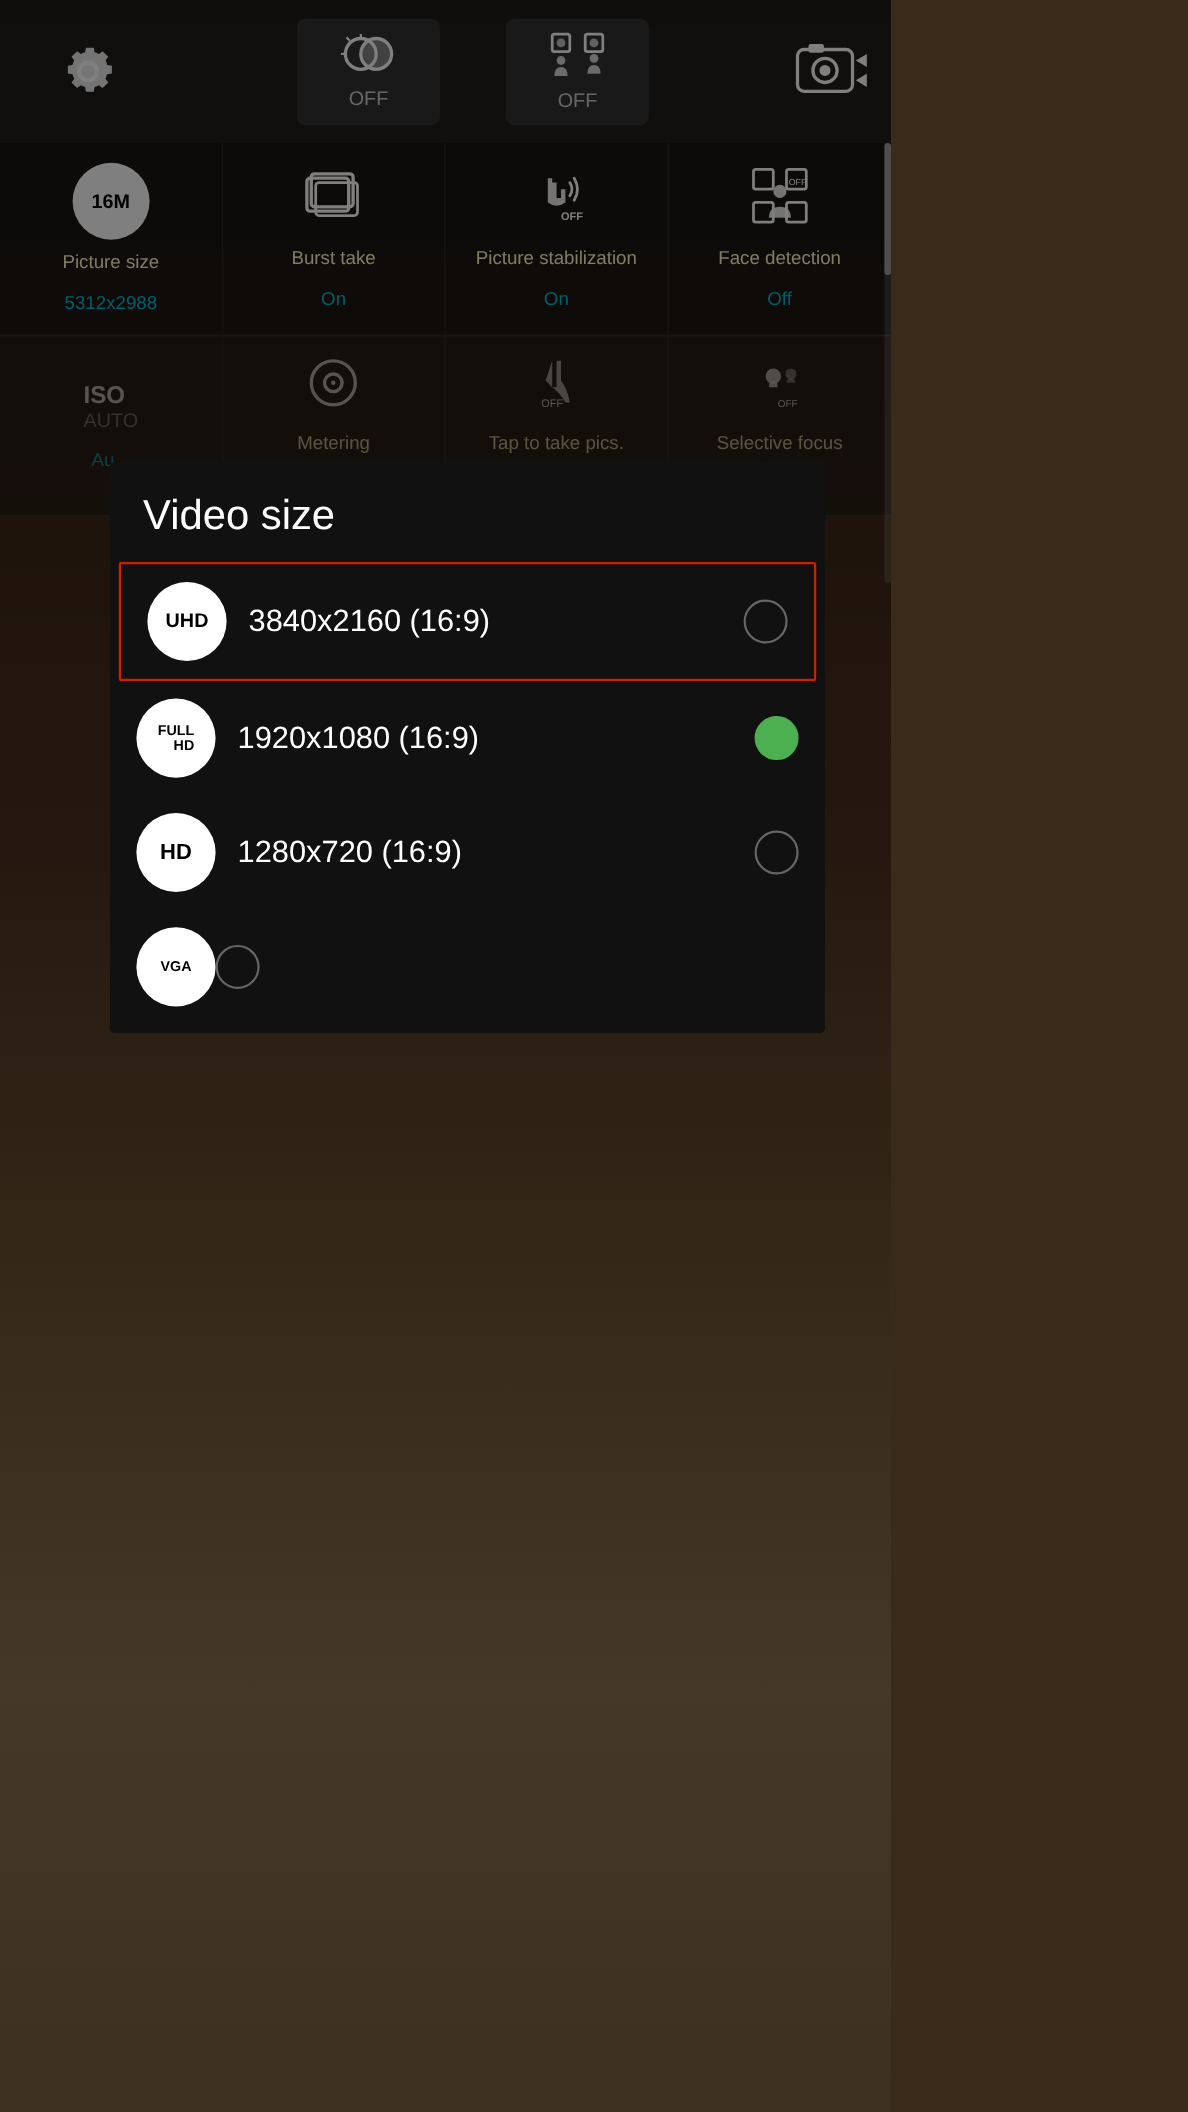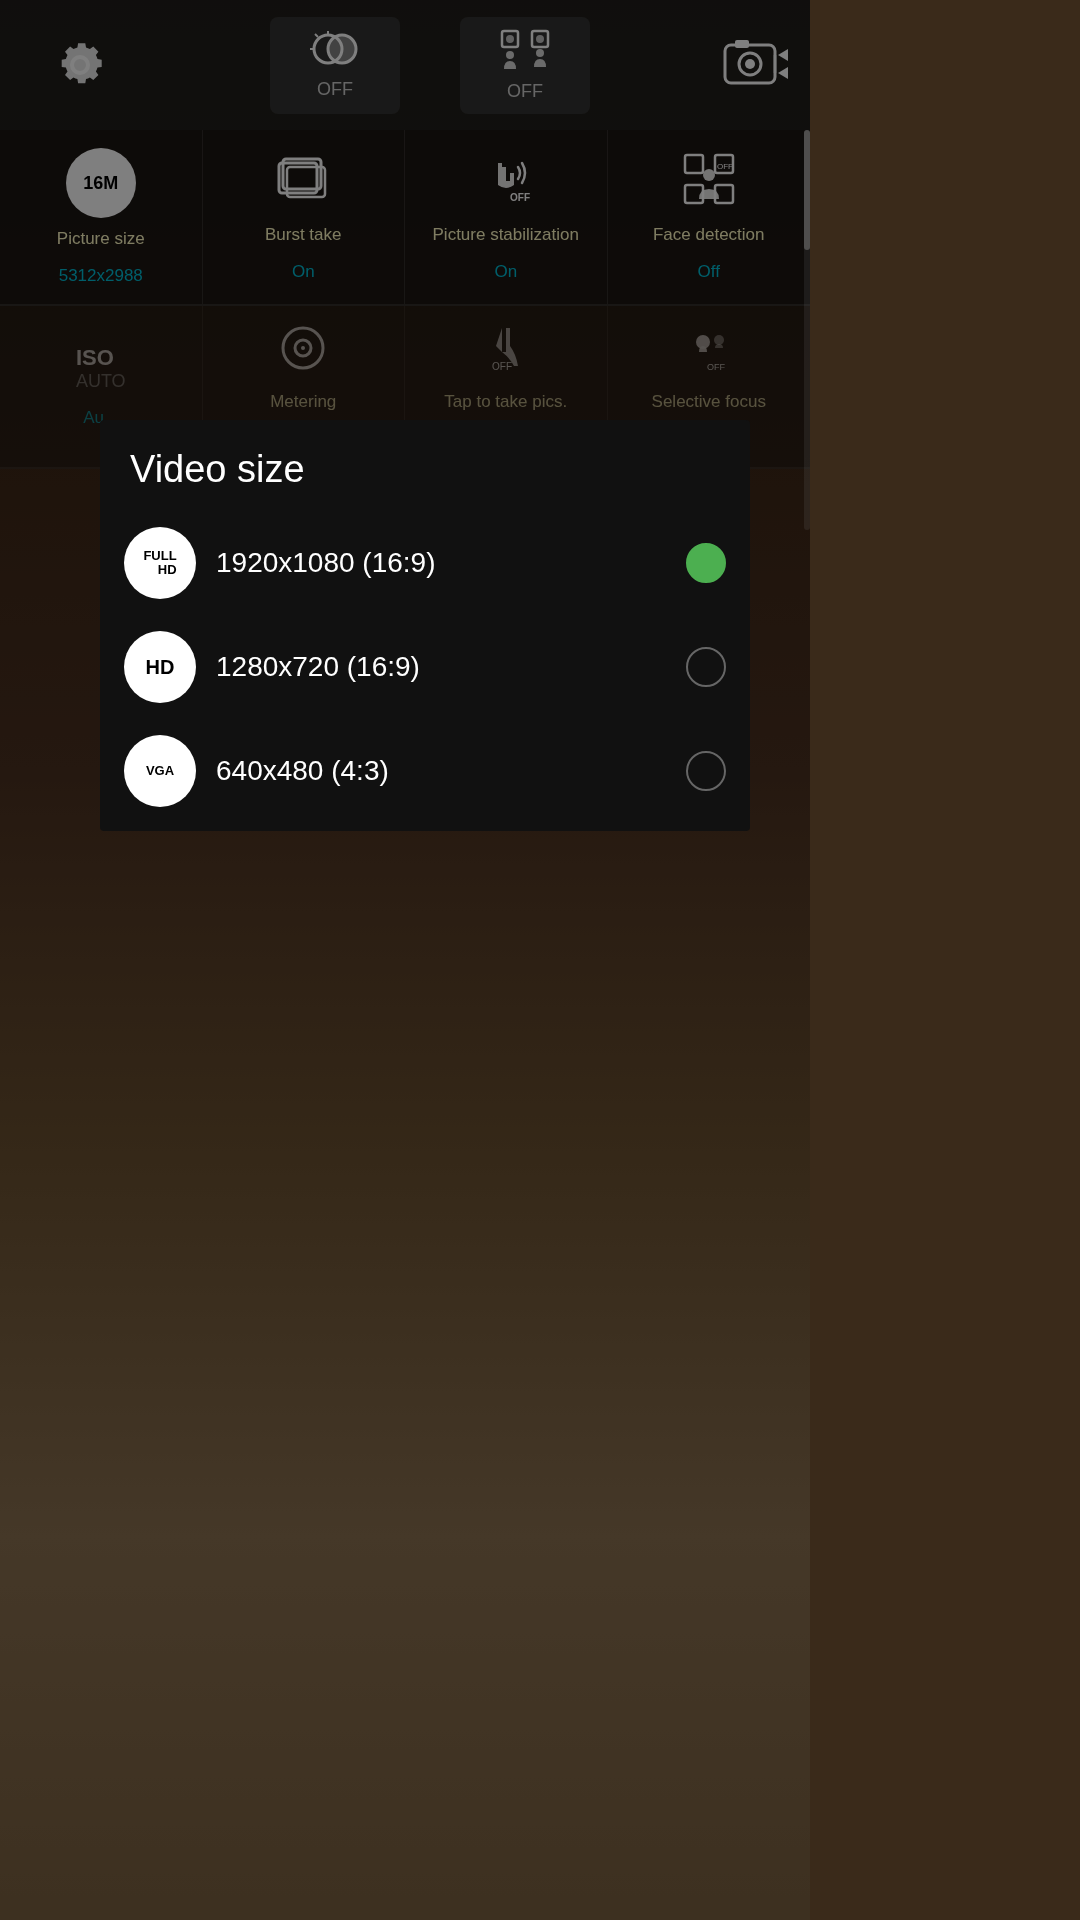--- a/index.html
+++ b/index.html
@@ -417,31 +417,35 @@
 
 <div class="scrollbar">
   <div class="scrollbar-thumb"></div>
 </div>
 
 <div class="overlay-backdrop"></div>
 
 <div class="video-size-panel">
   <div class="video-size-title">Video size</div>
 
+  <div class="video-size-option selected">
+    <div class="badge" style="font-size:18px; font-weight:900;">UHD</div>
+    <div class="option-label">3840x2160 (16:9)</div>
+    <div class="radio-circle"></div>
+  </div>
 
   <div class="video-size-option">
     <div class="badge" style="font-size:13px; font-weight:900; line-height:1.1;text-align:right;">FULL<br>HD</div>
     <div class="option-label">1920x1080 (16:9)</div>
     <div class="radio-circle active"></div>
   </div>
 
   <div class="video-size-option">
     <div class="badge" style="font-size:20px; font-weight:900;">HD</div>
     <div class="option-label">1280x720 (16:9)</div>
     <div class="radio-circle"></div>
   </div>
 
   <div class="video-size-option">
     <div class="badge" style="font-size:13px; font-weight:900;">VGA</div>
-    <div class="option-label">640x480 (4:3)</div>
     <div class="radio-circle"></div>
   </div>
 </div>
 
 </body></html>

